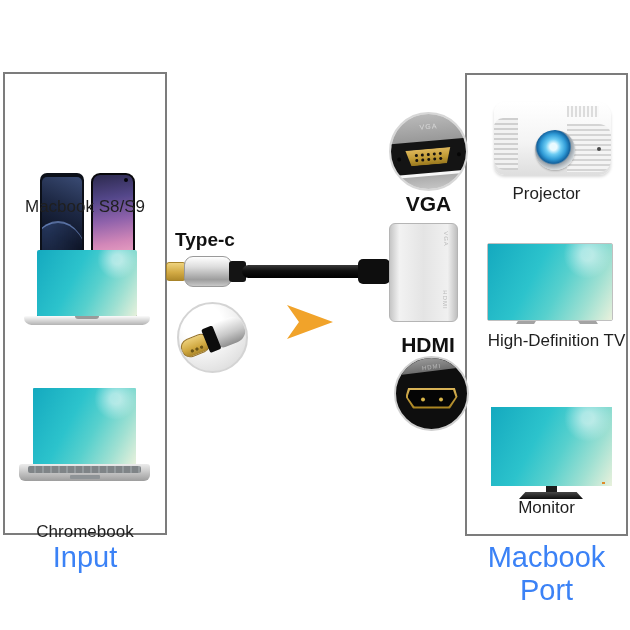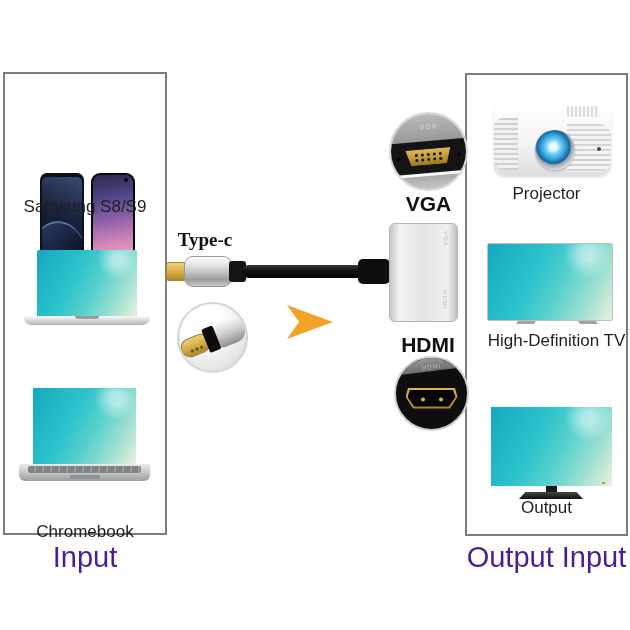--- a/index.html
+++ b/index.html
@@ -8,21 +8,21 @@
           font-family:"Liberation Sans",sans-serif;color:#1f1f1f;overflow:hidden;}
   .abs{position:absolute;}
 
   
   .panel{position:absolute;border:2px solid #7c7c7c;background:#ffffff;}
   #input-panel{left:3px;top:72px;width:164px;height:463px;}
   #output-panel{left:465px;top:73px;width:163px;height:463px;}
 
   
   .dev-label{position:absolute;text-align:center;font-size:17px;color:#1f1f1f;}
-  .caption{position:absolute;text-align:center;font-size:29px;color:#4c1d95;}
+  .caption{position:absolute;text-align:center;font-size:29px;color:#3b82f6;}
   .bold-label{position:absolute;text-align:center;font-weight:bold;color:#111;}
 
   
   .sea{position:absolute;inset:0;
     background:
       radial-gradient(circle at 80% 14%, rgba(255,255,255,.5) 0 5%, rgba(255,255,255,0) 20%),
       linear-gradient(118deg,#14a9bf 0%,#2cc3cc 38%,#57d0cd 58%,#9fe0d2 80%,#e9f1dc 100%);}
 
   
   .phone{position:absolute;overflow:hidden;}
@@ -149,21 +149,21 @@
 
 <div id="canvas">
 
   <div id="input-panel" class="panel">
     <div class="phone abs" id="phone-s8">
         <div class="scr"></div>
       </div>
     <div class="phone abs" id="phone-s9">
         <div class="scr"></div>
       </div>
-    <div class="dev-label" style="left:0;width:160px;top:123px;">Samsung S8/S9</div>
+    <div class="dev-label" style="left:0;width:160px;top:123px;">Macbook S8/S9</div>
 
     <div class="abs" id="macbook-screen" style="position:absolute;left:32px;top:176px;">
         <div class="sea" style="border-radius:2px;"></div>
       </div>
     <div class="abs" id="macbook-base" style="position:absolute;left:19px;top:242px;"></div>
 
     <div class="abs" id="chromebook-screen" style="position:absolute;left:28px;top:314px;">
         <div class="sea" style="border-radius:1px;"></div>
       </div>
     <div class="abs" id="chromebook-base" style="position:absolute;left:14px;top:390px;"></div>
@@ -188,27 +188,27 @@
     <div class="tv-foot" style="left:50px;top:246px;transform:skewX(-32deg);"></div>
     <div class="tv-foot" style="left:112px;top:246px;transform:skewX(32deg);"></div>
     <div class="dev-label" style="left:0;width:179px;top:256px;">High-Definition TV</div>
 
     <div id="monitor-frame" style="position:absolute;left:24px;top:332px;">
         <div class="sea"></div>
         <div class="dot"></div>
       </div>
     <div style="position:absolute;left:79px;top:411px;width:11px;height:6px;background:#1b1b1b;"></div>
     <div style="position:absolute;left:52px;top:417px;width:64px;height:7px;clip-path:polygon(10% 0,90% 0,100% 100%,0 100%);background:linear-gradient(180deg,#474747,#0e0e0e);"></div>
-    <div class="dev-label" style="left:0;width:159px;top:423px;">Output</div>
+    <div class="dev-label" style="left:0;width:159px;top:423px;">Monitor</div>
   </div>
 
   <div class="caption" style="left:3px;width:164px;top:541px;">Input</div>
-  <div class="caption" style="left:465px;width:163px;top:541px;">Output Input</div>
-
-  <div class="bold-label" style="left:170px;width:70px;top:229px;font-size:19px;font-family:Liberation Serif, serif;">Type-c</div>
+  <div class="caption" style="left:465px;width:163px;top:541px;">Macbook Port</div>
+
+  <div class="bold-label" style="left:170px;width:70px;top:229px;font-size:19px;">Type-c</div>
 
   <div class="abs" id="typec-tip"></div>
   <div class="abs" id="typec-barrel"></div>
   <div class="abs" id="cable-neck"></div>
   <div class="abs" id="cable-wire"></div>
   <div class="abs" id="cable-relief"></div>
 
   <div class="abs" id="adapter-body">
     <div class="body-mark" id="body-mark-vga">VGA</div>
     <div class="body-mark" id="body-mark-hdmi">HDMI</div>

